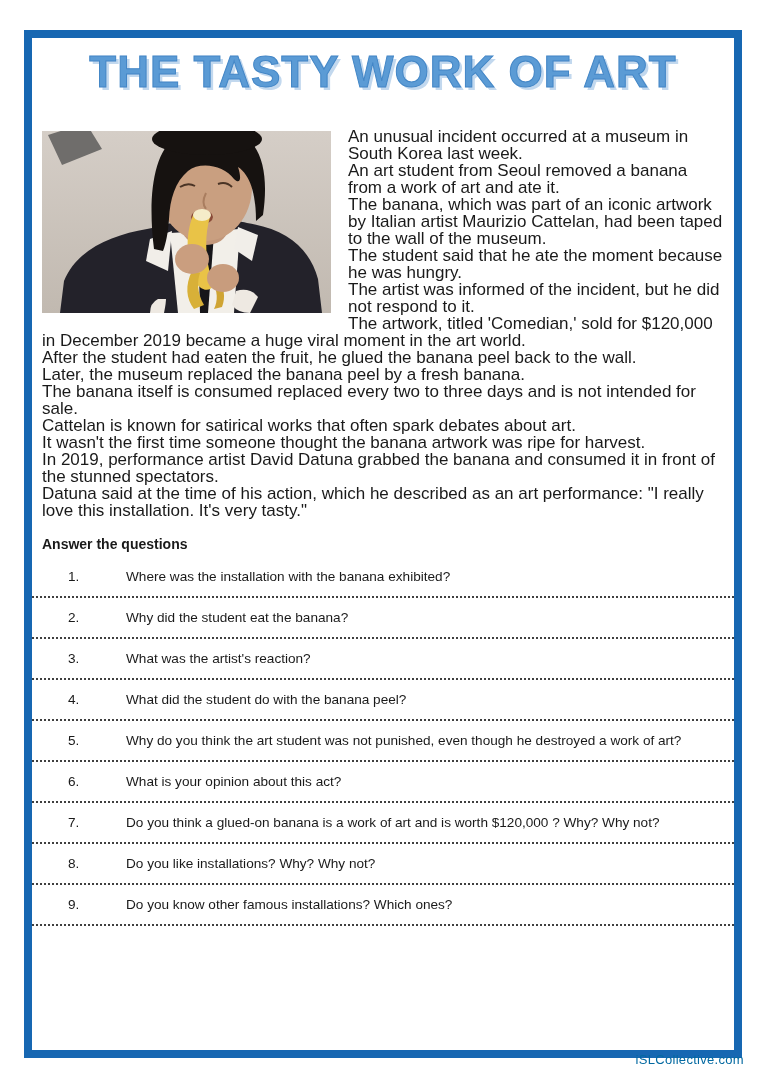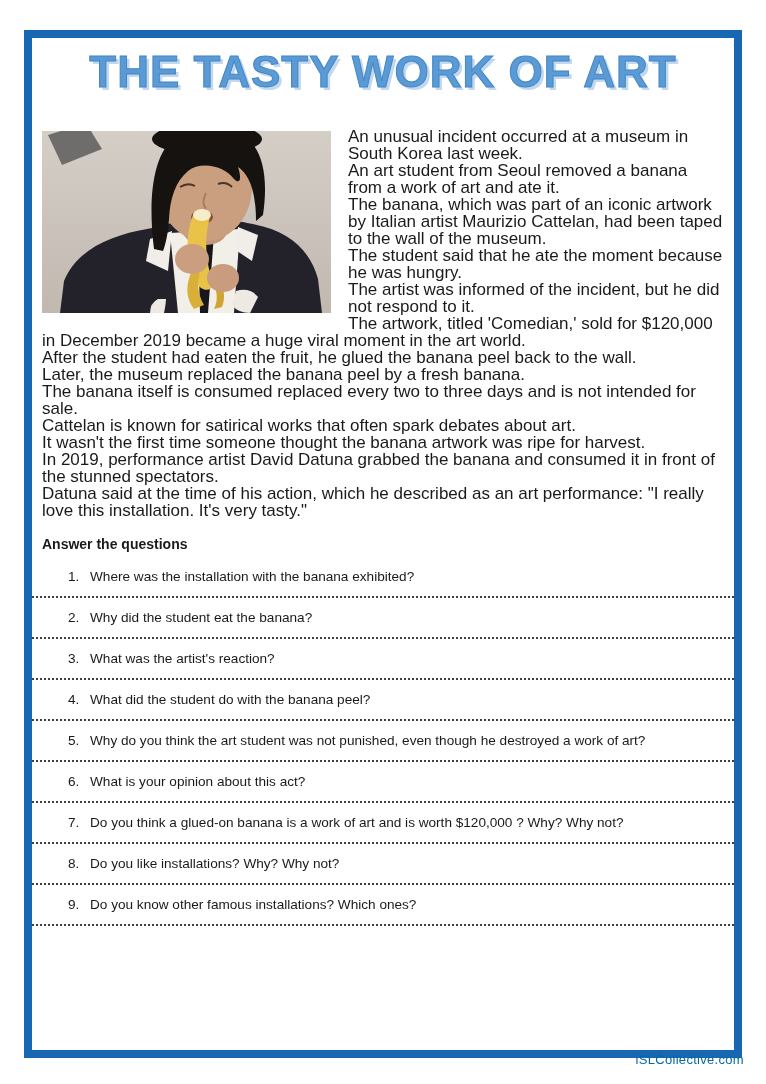--- a/index.html
+++ b/index.html
@@ -25,21 +25,21 @@
   .article p{margin:0;}
   .photo{
     float:left;width:289px;height:182px;margin:3px 17px 6px 0;
     background:#cdc6be;overflow:hidden;
   }
   .photo svg{display:block;width:100%;height:100%;}
   .qhead{clear:both;margin:17px 0 0;font-size:14px;font-weight:bold;line-height:17px;}
   .questions{margin-top:15px;}
   .qrow{display:flex;padding-left:26px;font-size:13.6px;line-height:17px;}
   .qnum{flex:none;width:22px;}
-  .qtext{flex:1;padding-right:6px;}
+  .qtext{flex:1;padding-right:6px;margin-left:36px;}
   .dots{height:0;border-top:2px dotted #3f3f3f;margin:11px -10px 11px -10px;}
   .watermark{
     position:absolute;right:22px;top:1052px;
     font-size:13px;color:#0369a1;letter-spacing:0.3px;
   }
 </style>
 </head>
 <body>
 
 <div class="frame">

